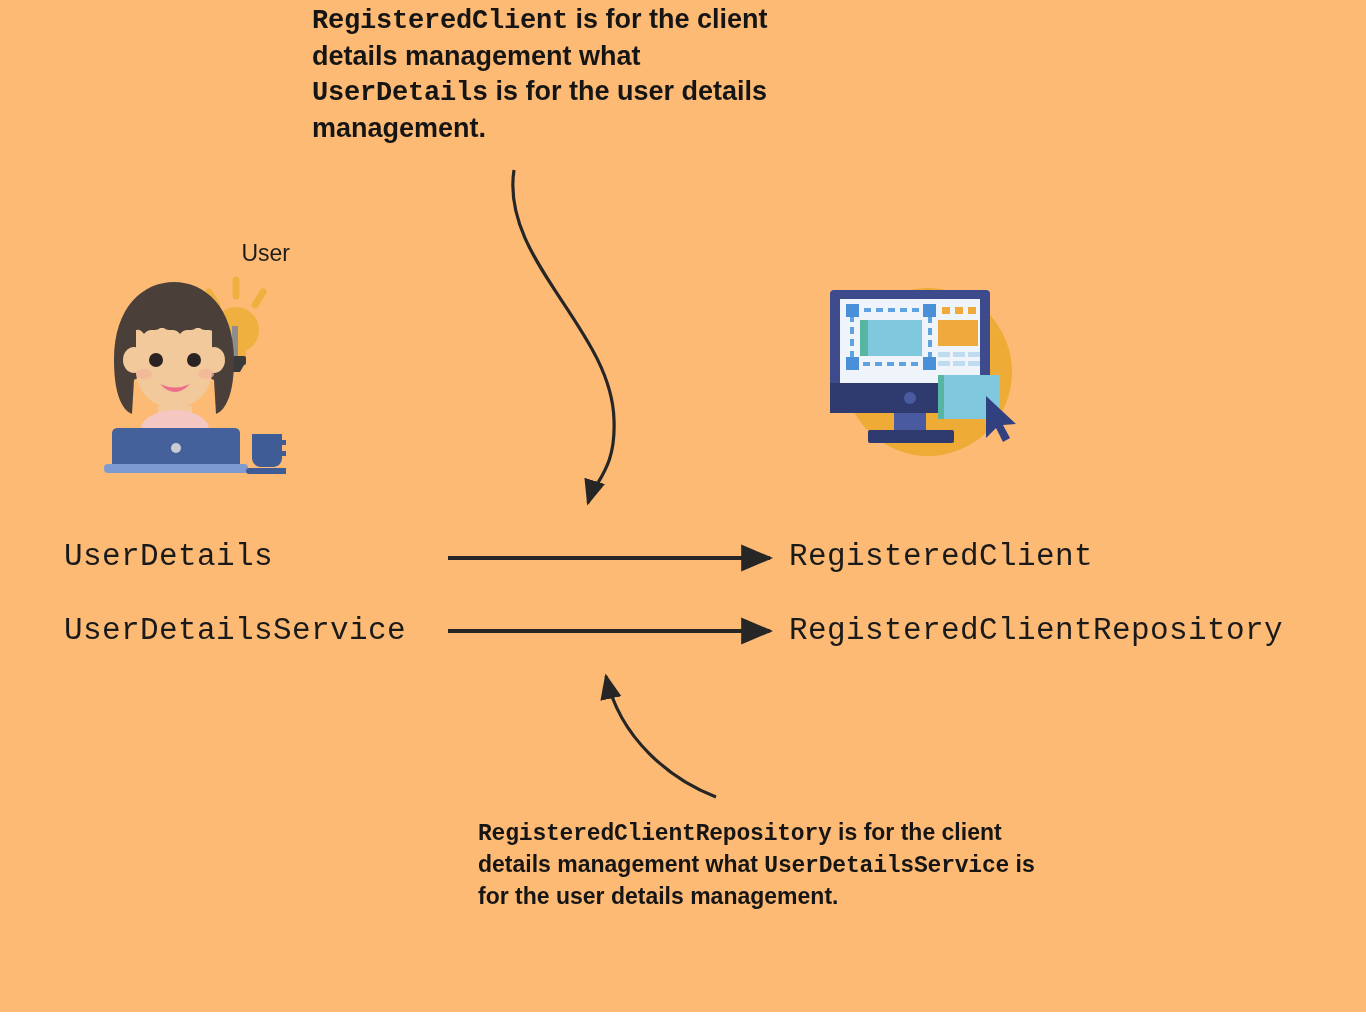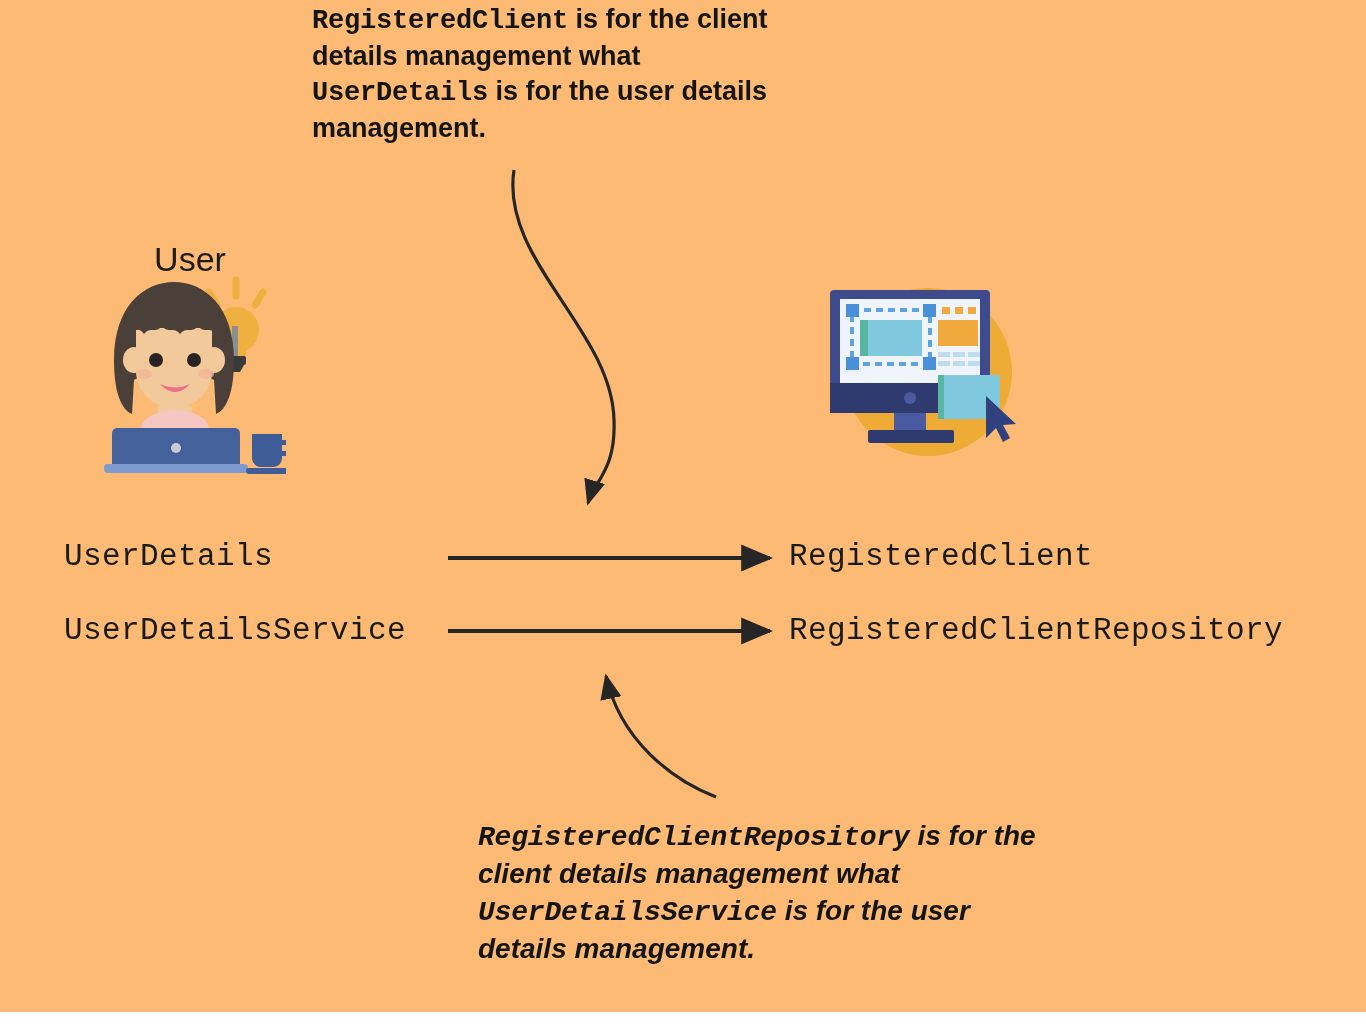--- a/index.html
+++ b/index.html
@@ -37,32 +37,31 @@
   #caption-top {
     left: 312px;
     top: 2px;
     width: 500px;
     font-size: 27px;
   }
   #caption-bottom {
     left: 478px;
     top: 818px;
     width: 560px;
-    font-size: 28px;
-    font-style: italic;
+    font-size: 23px;
   }
 
   
   .actor-label {
     position: absolute;
     font-family: "Liberation Sans", sans-serif;
-    font-size: 34px;
+    font-size: 23px;
     font-weight: normal;
     color: #1c1c1c;
-    text-align: center;
+    text-align: right;
     white-space: nowrap;
   }
   #label-user   { left: 90px;  top: 240px; width: 200px; }
   #label-client { left: 830px; top: 240px; width: 190px; }
 
   
   .illus { position: absolute; }
   #illus-user   { left: 96px;  top: 268px;  width: 190px; height: 210px; }
   #illus-client { left: 820px; top: 272px;  width: 210px; height: 200px; }
 

